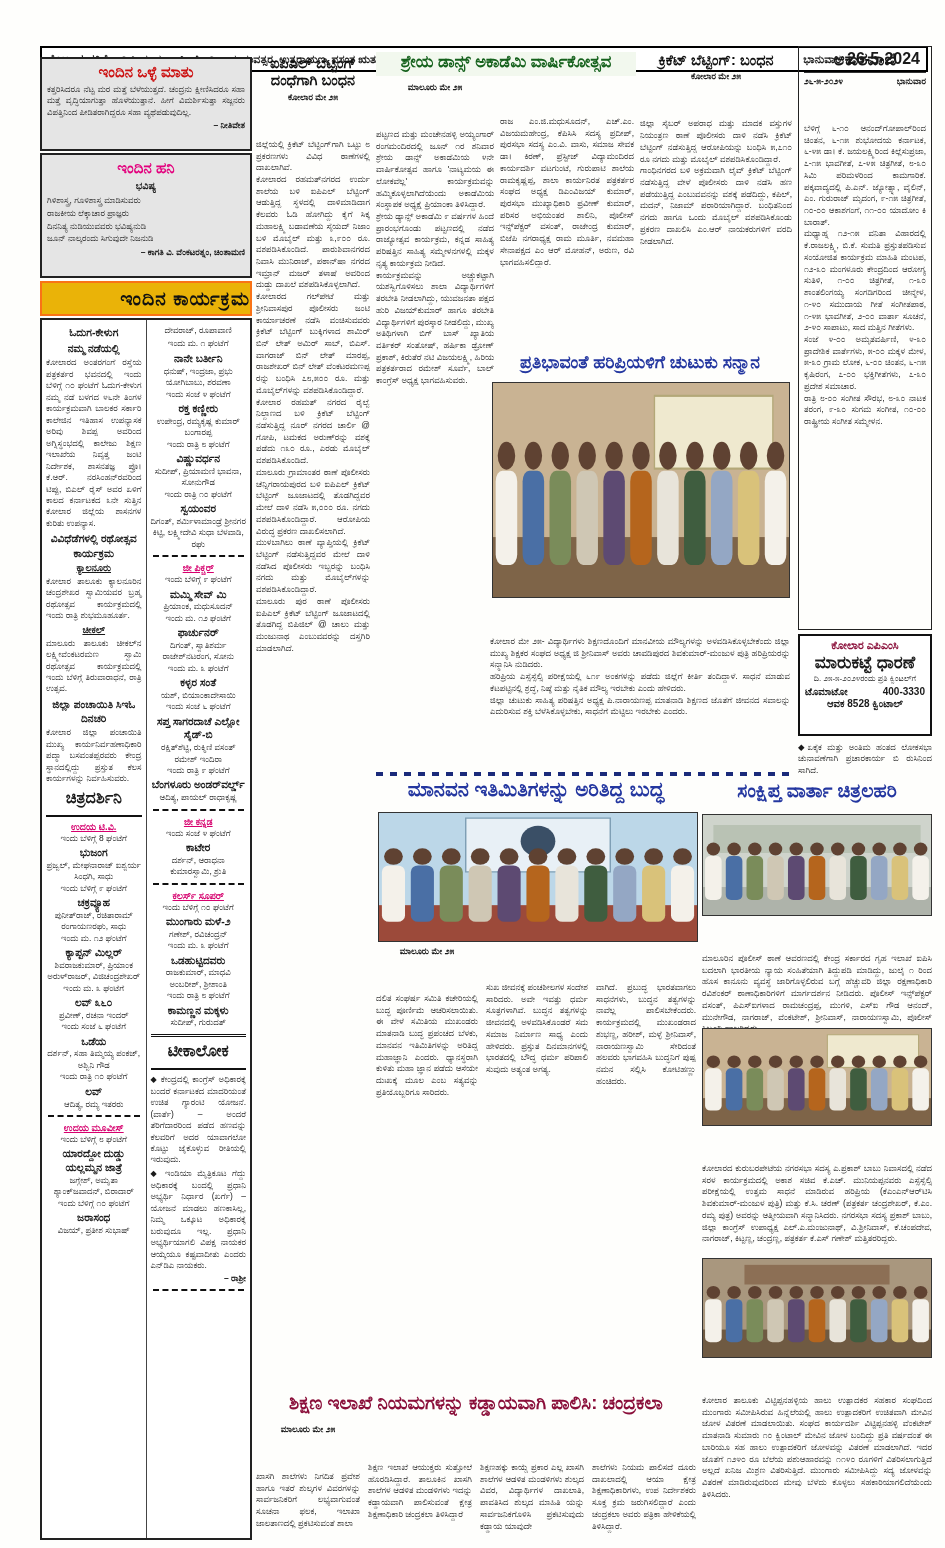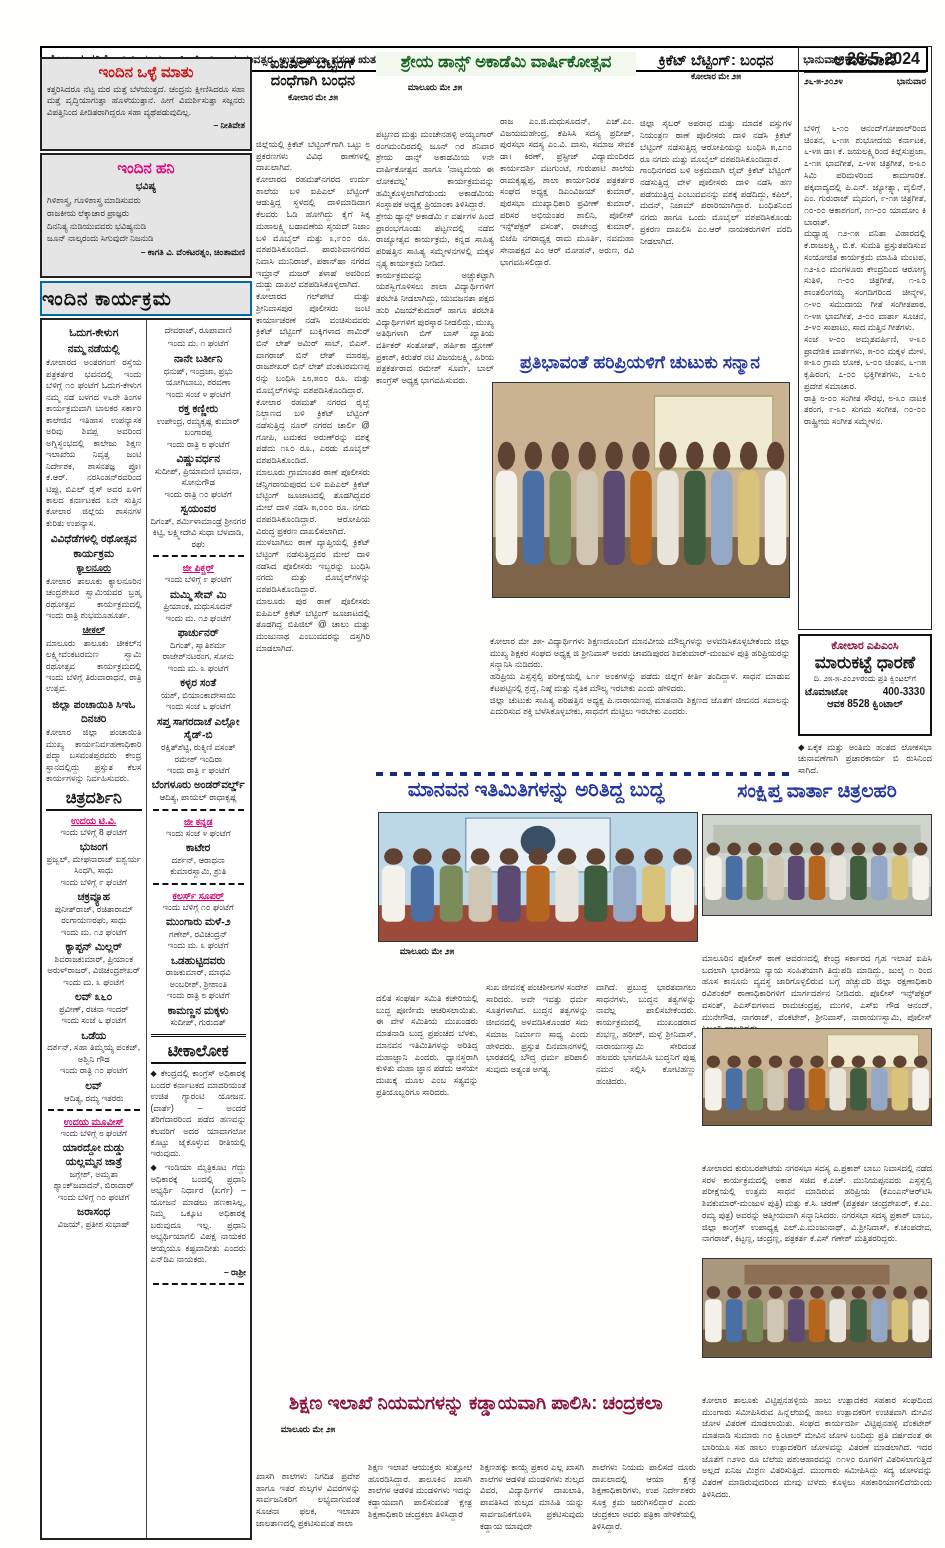--- a/index.html
+++ b/index.html
@@ -15,31 +15,31 @@
   #masthead .day{font-size:11px;font-weight:bold;margin-right:6px;}
   #masthead .date{font-size:16px;font-weight:bold;}
   
   .lbox{border:2px solid #222;box-sizing:border-box;padding:3px 5px;background:#e5e5e5;overflow:hidden;}
   .h-red{color:#cc1111;font-weight:bold;font-size:15px;text-align:center;margin:1px 0 3px;}
   .h-pink{color:#e3007d;font-weight:bold;font-size:15px;text-align:center;margin:1px 0 3px;}
   .smalljust{font-size:8.5px;text-align:justify;line-height:1.35;}
   .sign{font-size:8.5px;text-align:right;font-weight:bold;margin-top:2px;}
   .subhead-c{font-weight:bold;font-size:9.5px;text-align:center;margin:2px 0;}
   .poemline{font-size:8.5px;line-height:1.5;text-align:left;}
-  #banner{background:#e5e5e5;border:2px solid #0369a1;box-sizing:border-box;display:flex;align-items:center;justify-content:flex-start;}
+  #banner{background:#eab308;border:2px solid #f97316;box-sizing:border-box;display:flex;align-items:center;justify-content:flex-end;}
   #banner .t{font-size:19px;font-weight:bold;color:#111;letter-spacing:1px;}
   
   #progbox{border:2px solid #222;box-sizing:border-box;display:flex;background:#fff;overflow:hidden;}
   .progcol{flex:1;padding:3px 4px;overflow:hidden;}
   .progcol+.progcol{border-left:1.5px solid #444;}
   .blk{margin:2px 0;}
   .blk-h2{font-weight:bold;font-size:10.5px;text-align:center;line-height:1.35;}
   .blk-h3u{font-weight:bold;font-size:9.5px;text-align:center;text-decoration:underline;}
   .blk-p{font-size:8.5px;text-align:justify;line-height:1.35;}
-  .blk-bighead{font-weight:bold;font-size:16px;text-align:center;border-bottom:2px solid #111;padding-bottom:2px;margin:4px 0;}
+  .blk-bighead{font-weight:bold;font-size:16px;text-align:center;border-bottom:2px solid #111;padding-bottom:8px;margin:4px 0;}
   .blk-channel .ch-name{color:#d6006e;font-weight:bold;font-size:9.5px;text-align:center;text-decoration:underline;}
   .blk-movie .m-title{font-weight:bold;font-size:10.5px;text-align:center;line-height:1.3;}
   .m-cast,.m-time,.blk-cast,.blk-time{font-size:8.5px;text-align:center;line-height:1.35;}
   .blk-dash{border-top:2px dashed #111;height:0;margin:5px 2px;}
   .blk-rule2{border-top:3px double #111;height:0;margin:5px 0;}
   .blk-diamond{font-size:8.5px;text-align:justify;line-height:1.35;}
   .blk-diamond::before{content:"◆ ";font-size:8px;}
   .blk-sign{font-size:8.5px;font-weight:bold;text-align:right;}
   
   .headline-k{font-weight:bold;color:#111;text-align:center;line-height:1.2;}

